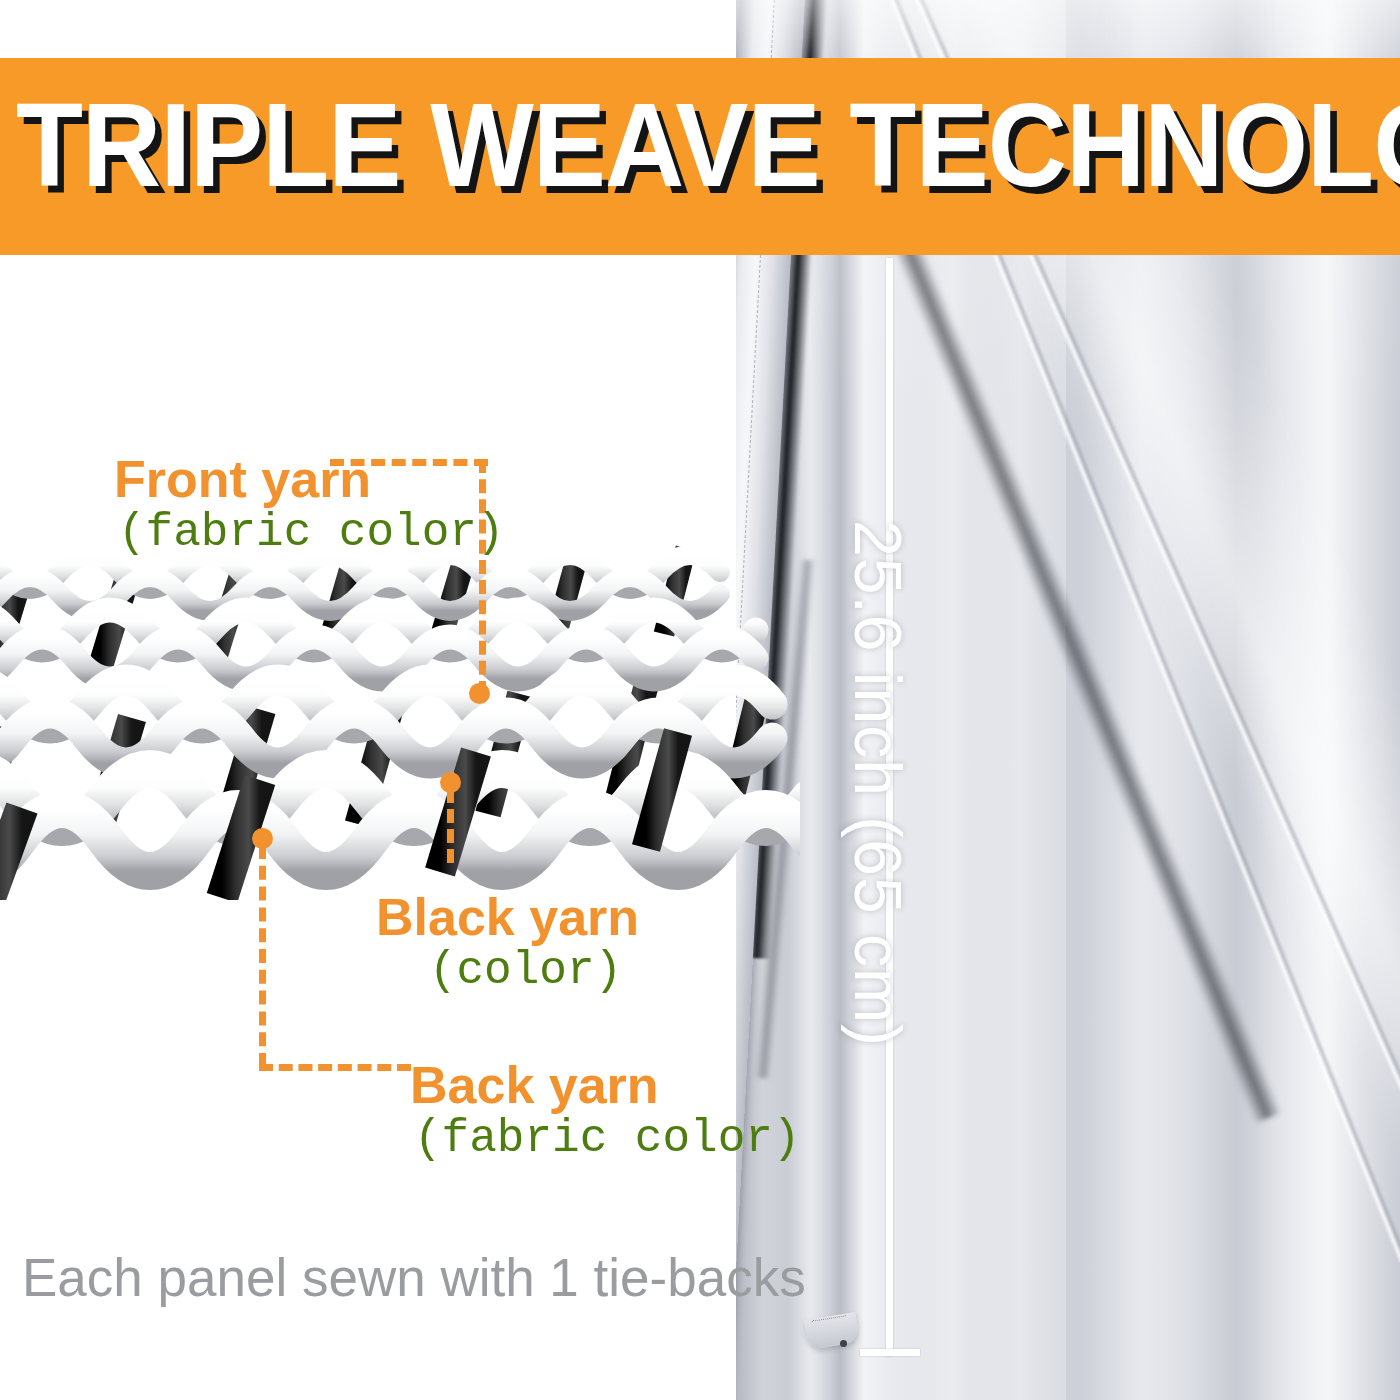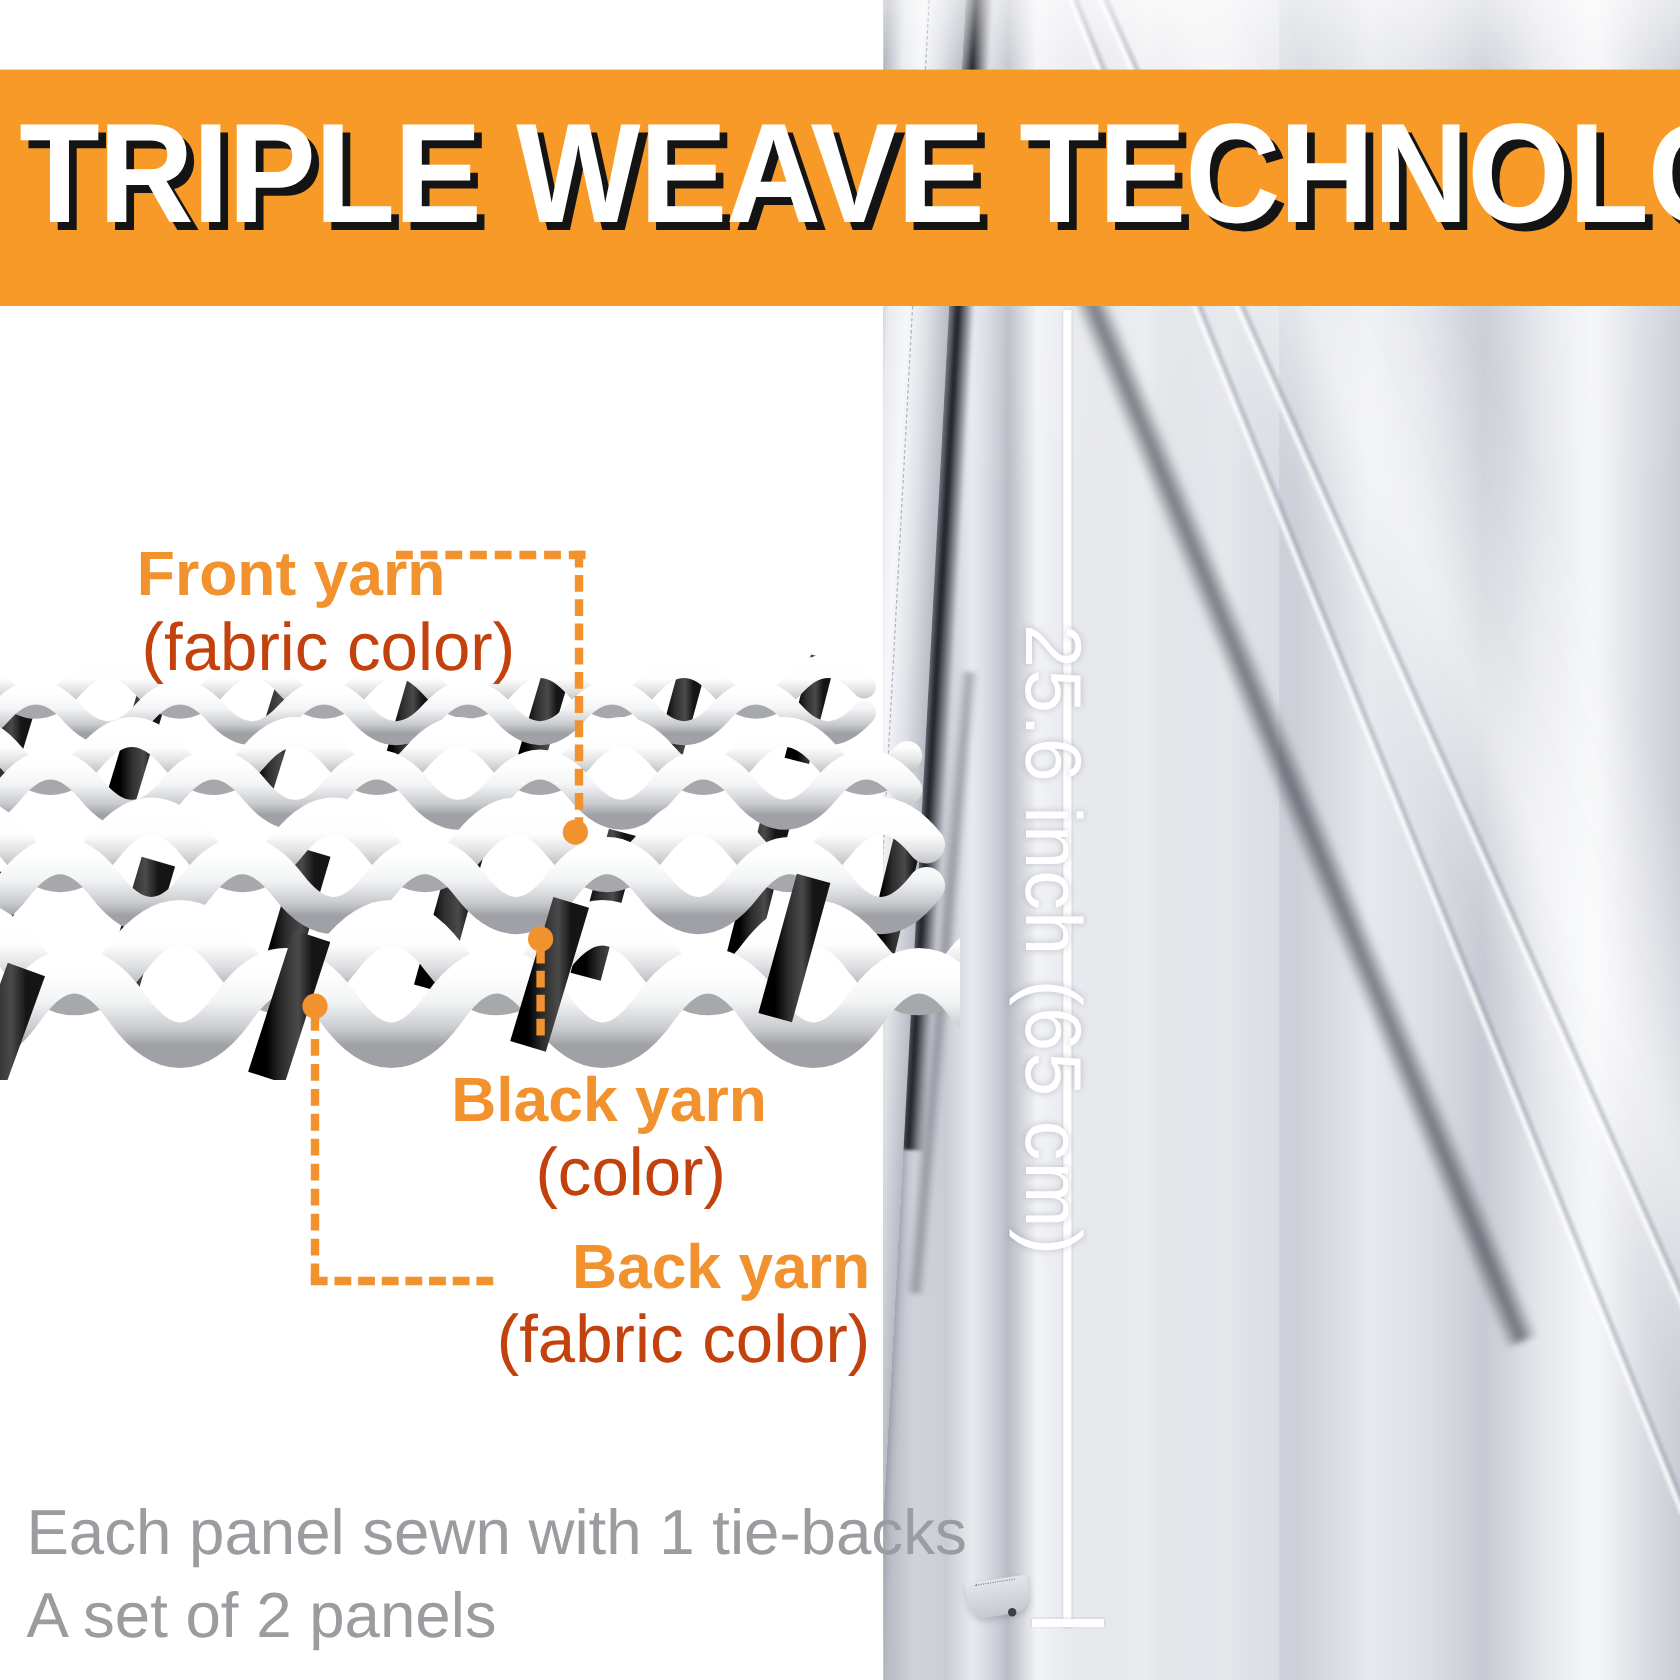--- a/index.html
+++ b/index.html
@@ -194,32 +194,32 @@
   .callout .title{
     font-family:"Liberation Sans Narrow","Liberation Sans", sans-serif;
     font-weight:bold;
     font-size:52px;
     color:#f2922e;
     white-space:nowrap;
     line-height:1.05;
     margin-top:28px;
   }
   .callout .sub{
-    font-family:Liberation Sans, sans-serif;
+    font-family:Liberation Mono, monospace;
     font-weight:normal;
-    font-size:56px;
-    color:#c2410c;
+    font-size:46px;
+    color:#4d7c0f;
     white-space:nowrap;
     line-height:1.15;
   }
   #co-front{left:114px;top:424px;}
   #co-front .sub{margin-left:4px;}
   #co-black{left:376px;top:862px;text-align:center;}
   #co-black .sub{margin-left:36px;}
-  #co-back{left:410px;top:1001px;text-align:right;}
+  #co-back{left:410px;top:1030px;}
   #co-back .sub{margin-left:4px;}
 
   
   .dash-h{
     position:absolute;height:0;
     border-top:7px dashed #f2922e;
   }
   .dash-v{
     position:absolute;width:0;
     border-left:7px dashed #f2922e;
@@ -375,16 +375,15 @@
     <div class="sub">(color)</div>
   </div>
 
   <div class="callout" id="co-back">
     <div class="title">Back yarn</div>
     <div class="sub">(fabric color)</div>
   </div>
 
   <div id="notes">
     <div>Each panel sewn with 1 tie-backs</div>
-    <div>A set of  2 panels</div>
   </div>
 
 </div>
 
 </body></html>

